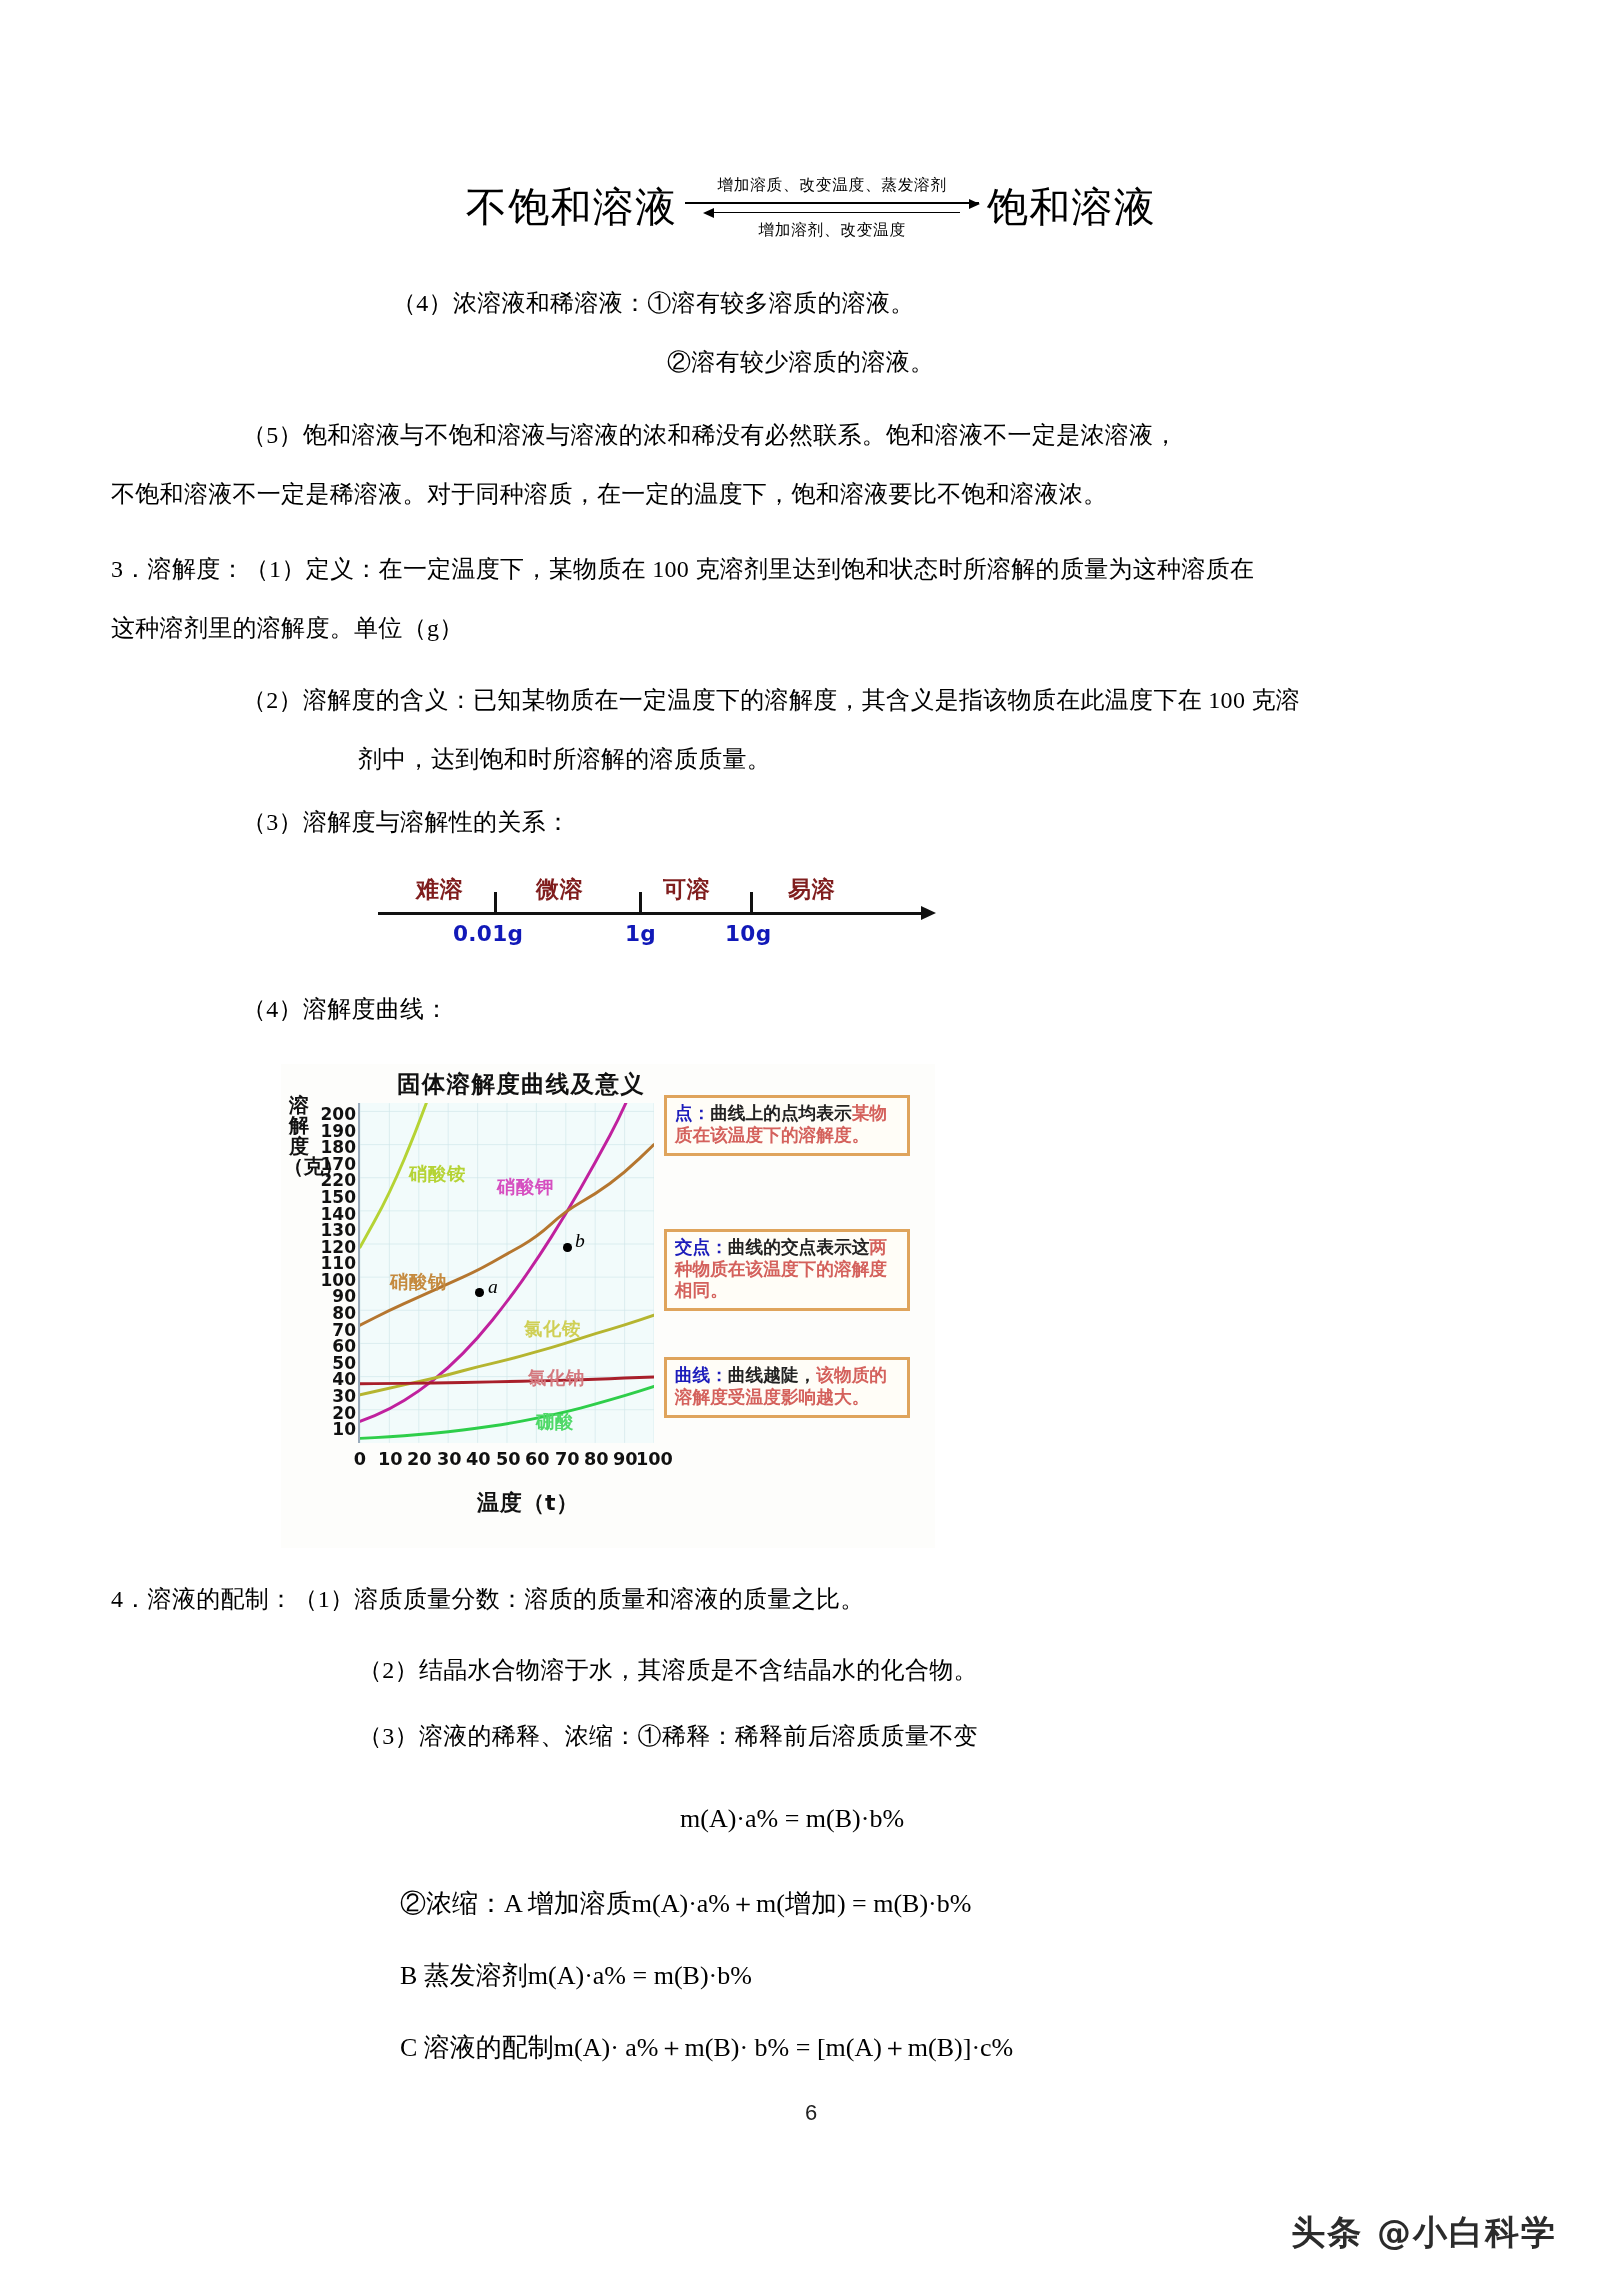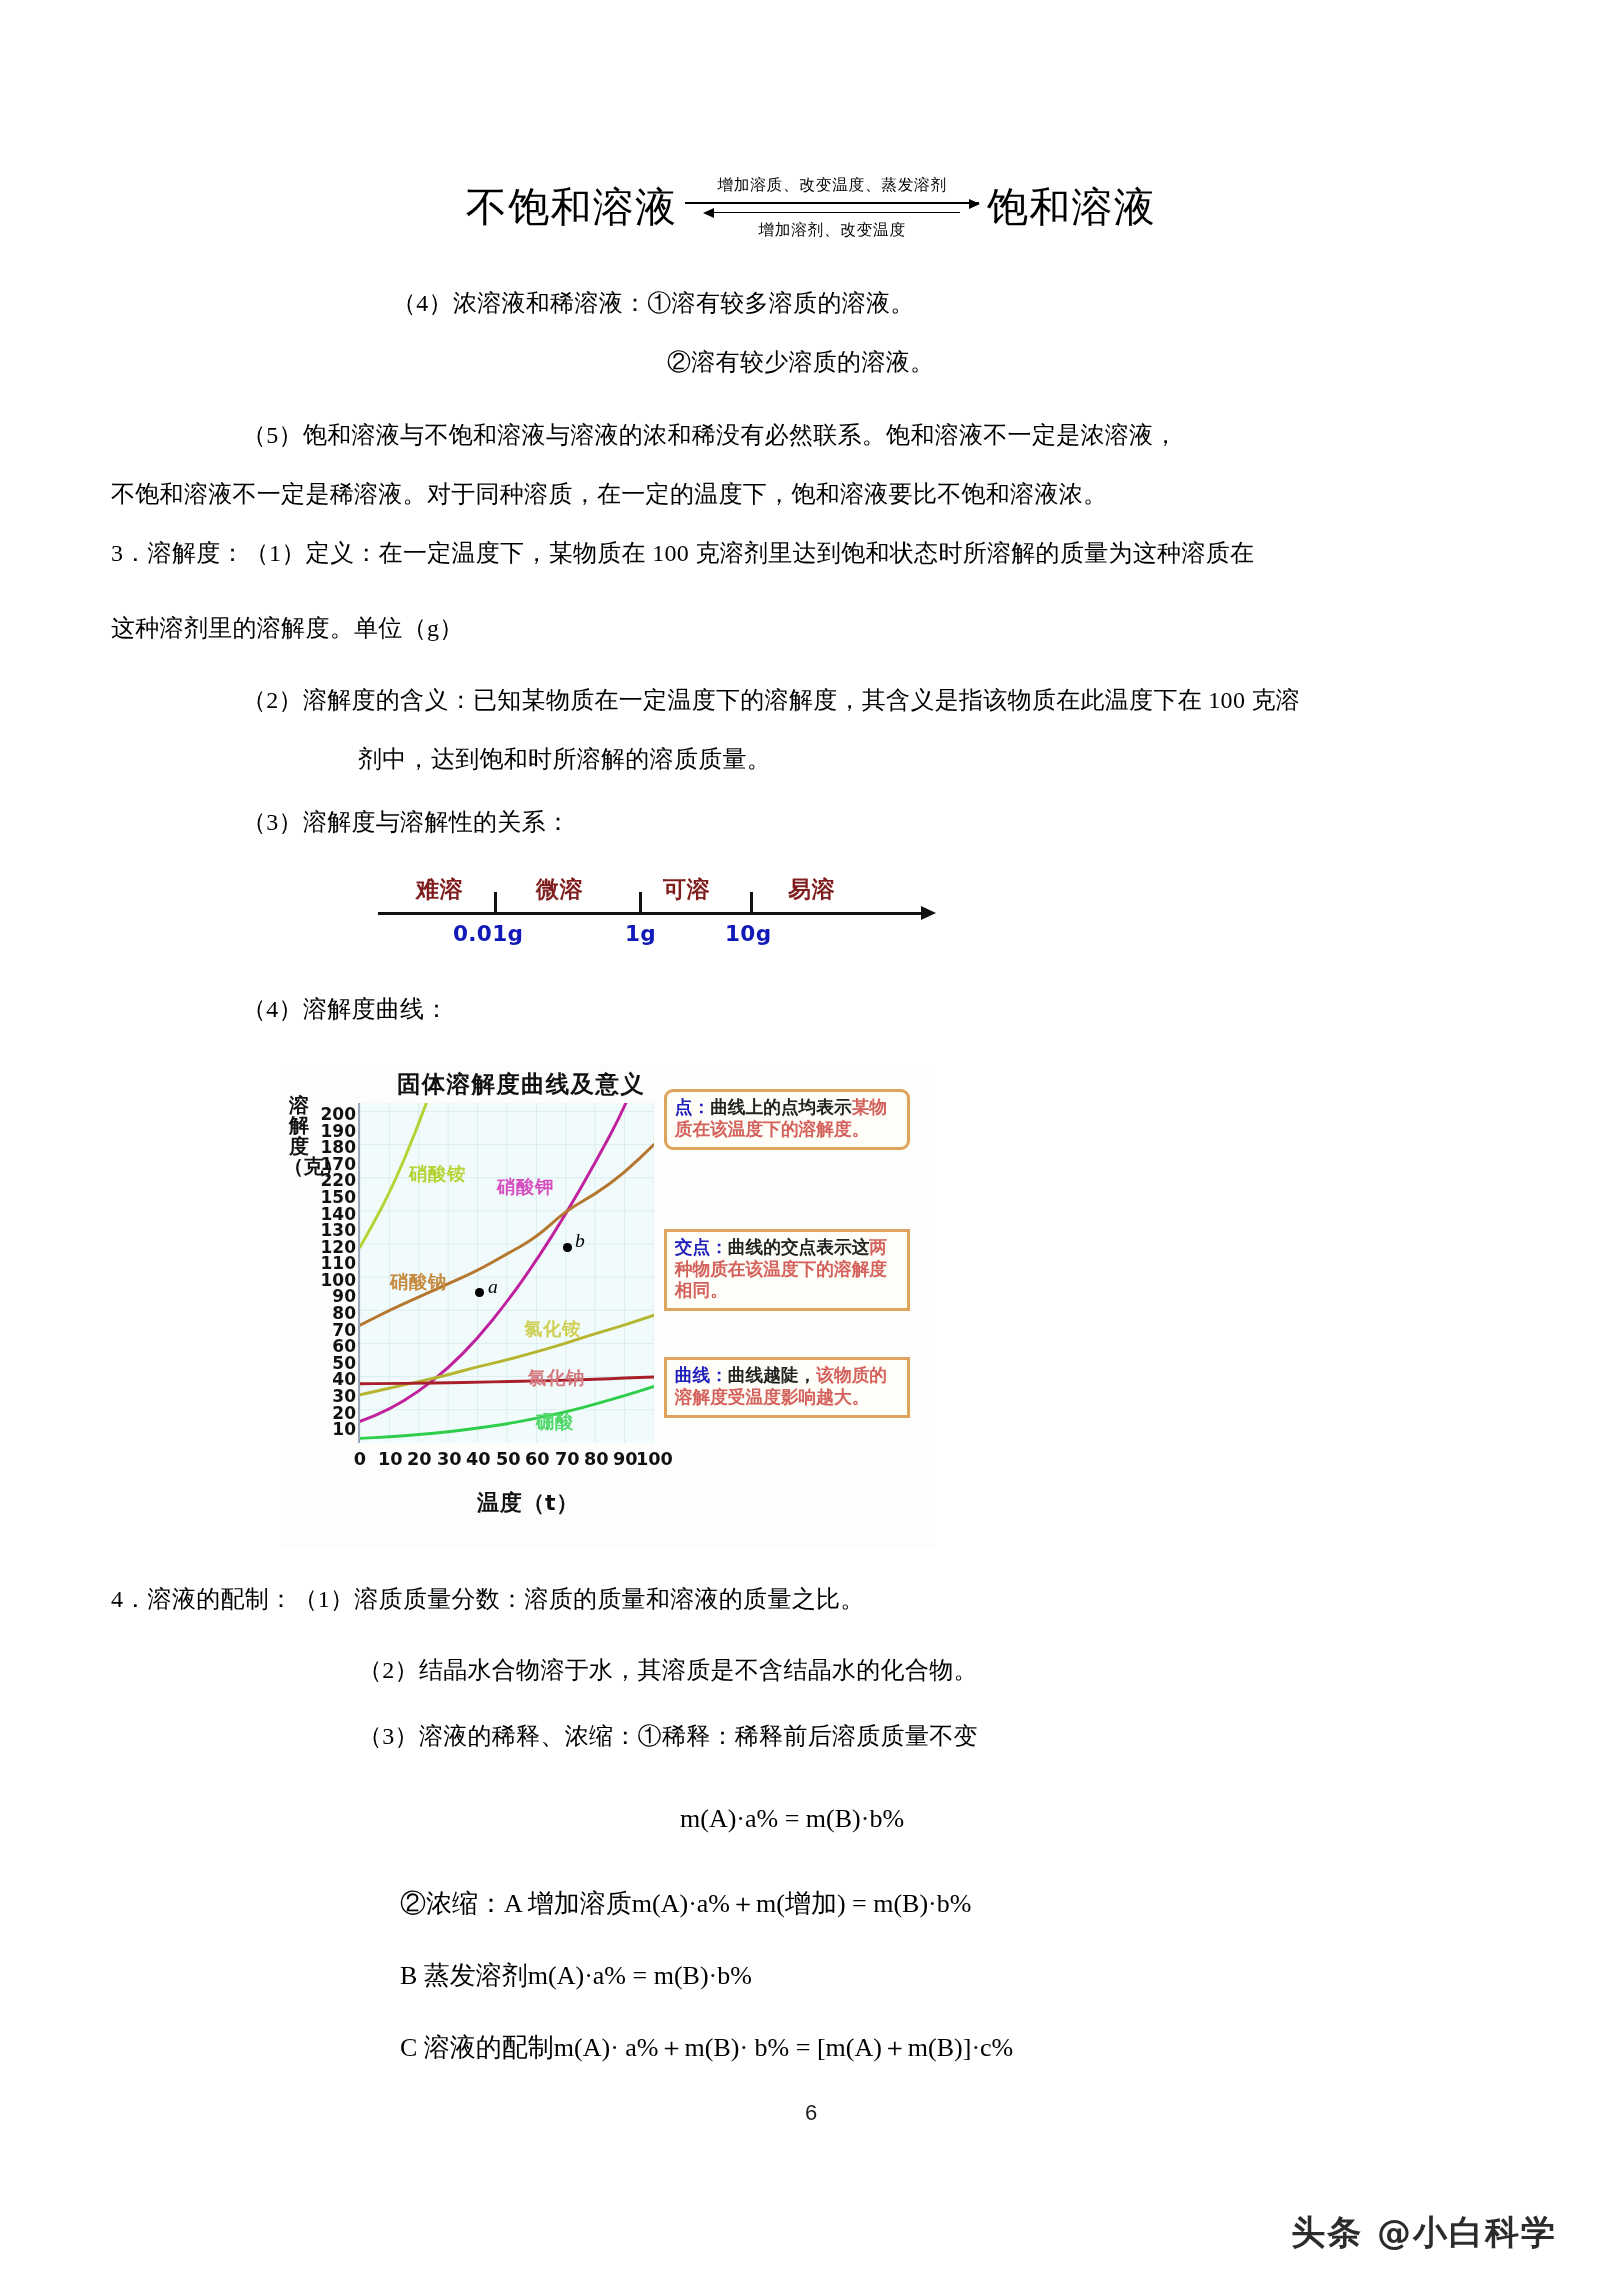--- a/index.html
+++ b/index.html
@@ -179,21 +179,21 @@
     </span>
     <span class="equil-term">饱和溶液</span>
   </div>
 
   <div class="para" style="left:392px;top:286px;">（4）浓溶液和稀溶液：①溶有较多溶质的溶液。</div>
   <div class="para" style="left:667px;top:345px;">②溶有较少溶质的溶液。</div>
 
   <div class="para" style="left:242px;top:418px;">（5）饱和溶液与不饱和溶液与溶液的浓和稀没有必然联系。饱和溶液不一定是浓溶液，</div>
   <div class="para" style="left:111px;top:477px;">不饱和溶液不一定是稀溶液。对于同种溶质，在一定的温度下，饱和溶液要比不饱和溶液浓。</div>
 
-  <div class="para" style="left:111px;top:536px;text-align:center;">3．溶解度：（1）定义：在一定温度下，某物质在 100 克溶剂里达到饱和状态时所溶解的质量为这种溶质在</div>
+  <div class="para" style="left:111px;top:552px;text-align:center;">3．溶解度：（1）定义：在一定温度下，某物质在 100 克溶剂里达到饱和状态时所溶解的质量为这种溶质在</div>
   <div class="para" style="left:111px;top:611px;">这种溶剂里的溶解度。单位（g）</div>
 
   <div class="para" style="left:242px;top:683px;">（2）溶解度的含义：已知某物质在一定温度下的溶解度，其含义是指该物质在此温度下在 100 克溶</div>
   <div class="para" style="left:358px;top:742px;">剂中，达到饱和时所溶解的溶质质量。</div>
 
   <div class="para" style="left:242px;top:805px;">（3）溶解度与溶解性的关系：</div>
 
   <div class="scale-fig">
     <div class="scale-axis">
       <span class="ahead"></span>
@@ -295,21 +295,21 @@
     <div class="curve-label" style="left:109px;top:205px;color:#c58a3e;">硝酸钠</div>
     <div class="curve-label" style="left:243px;top:252px;color:#cfcf55;">氯化铵</div>
     <div class="curve-label" style="left:247px;top:301px;color:#d4797f;">氯化钠</div>
     <div class="curve-label" style="left:255px;top:345px;color:#4fd968;">硼酸</div>
 
     <div class="pt-dot" style="left:194px;top:224px;"></div>
     <div class="pt-lab" style="left:207px;top:212px;">a</div>
     <div class="pt-dot" style="left:282px;top:179px;"></div>
     <div class="pt-lab" style="left:294px;top:166px;">b</div>
 
-    <div class="anno" style="top:25px;border-radius:9px;">
+    <div class="anno" style="top:31px;">
       <span class="k">点：</span><span class="nm">曲线上的点均表示</span><span class="hl">某物质在该温度下的溶解度</span><span class="hl">。</span>
     </div>
 
     <div class="anno" style="top:165px;">
       <span class="k">交点：</span><span class="nm">曲线的交点表示这</span><span class="hl">两种物质在该温度下的溶解度相同</span><span class="hl">。</span>
     </div>
 
     <div class="anno" style="top:293px;">
       <span class="k">曲线：</span><span class="nm">曲线越陡，</span><span class="hl">该物质的溶解度受温度影响越大</span><span class="hl">。</span>
     </div>

